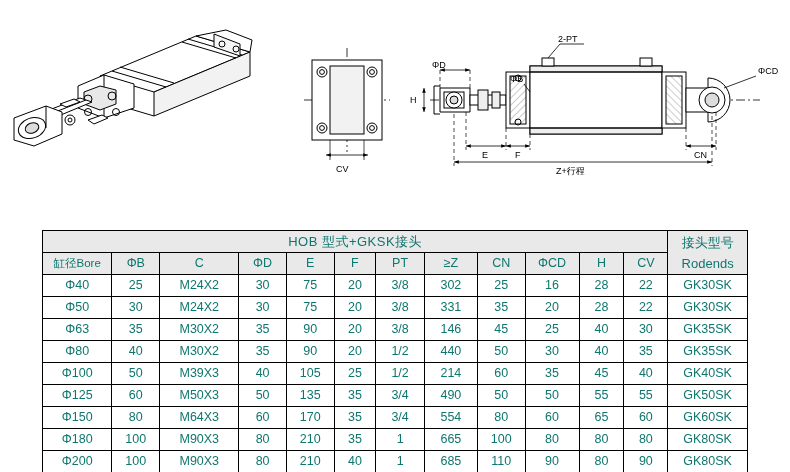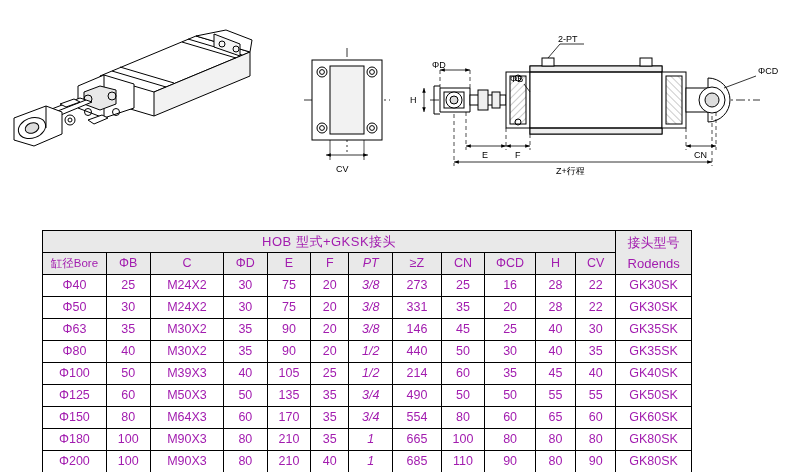--- a/index.html
+++ b/index.html
@@ -33,23 +33,23 @@
 
   
   .table-wrap {
     position: absolute;
     left: 42px;
     top: 230px;
     width: 706px;
   }
   table.spec {
     border-collapse: collapse;
-    width: 650px;
+    width: 706px;
     font-size: 12.5px;
-    color: #a21caf;
+    color: #0f766e;
   }
   table.spec th, table.spec td {
     border: 1px solid #000;
     text-align: center;
     vertical-align: middle;
     padding: 0;
     height: 21px;
     line-height: 21px;
     font-weight: normal;
     background: #fff;
@@ -60,21 +60,21 @@
   .hdr-title {
     font-size: 13px;
     letter-spacing: 0.5px;
   }
   .col-bore  { width: 76px; }
   .col-phib  { width: 52px; }
   .col-c     { width: 86px; }
   .col-phid  { width: 52px; }
   .col-e     { width: 52px; }
   .col-f     { width: 46px; }
-  .col-pt    { width: 54px; font-style: italic; }
+  .col-pt    { width: 54px; }
   .col-z     { width: 58px; }
   .col-cn    { width: 52px; }
   .col-phicd { width: 58px; }
   .col-h     { width: 50px; }
   .col-cv    { width: 48px; }
   .col-rod   { width: 84px; }
   .rod-head {
     font-size: 13px;
     line-height: 1.08;
   }
@@ -290,21 +290,21 @@
       </thead>
       <tbody id="spec-body">
           <tr>
             <td class="col-bore">Φ40</td>
             <td class="col-phib">25</td>
             <td class="col-c">M24X2</td>
             <td class="col-phid">30</td>
             <td class="col-e">75</td>
             <td class="col-f">20</td>
             <td class="col-pt">3/8</td>
-            <td class="col-z">273</td>
+            <td class="col-z">302</td>
             <td class="col-cn">25</td>
             <td class="col-phicd">16</td>
             <td class="col-h">28</td>
             <td class="col-cv">22</td>
             <td class="col-rod">GK30SK</td>
           </tr>
           <tr>
             <td class="col-bore">Φ50</td>
             <td class="col-phib">30</td>
             <td class="col-c">M24X2</td>

